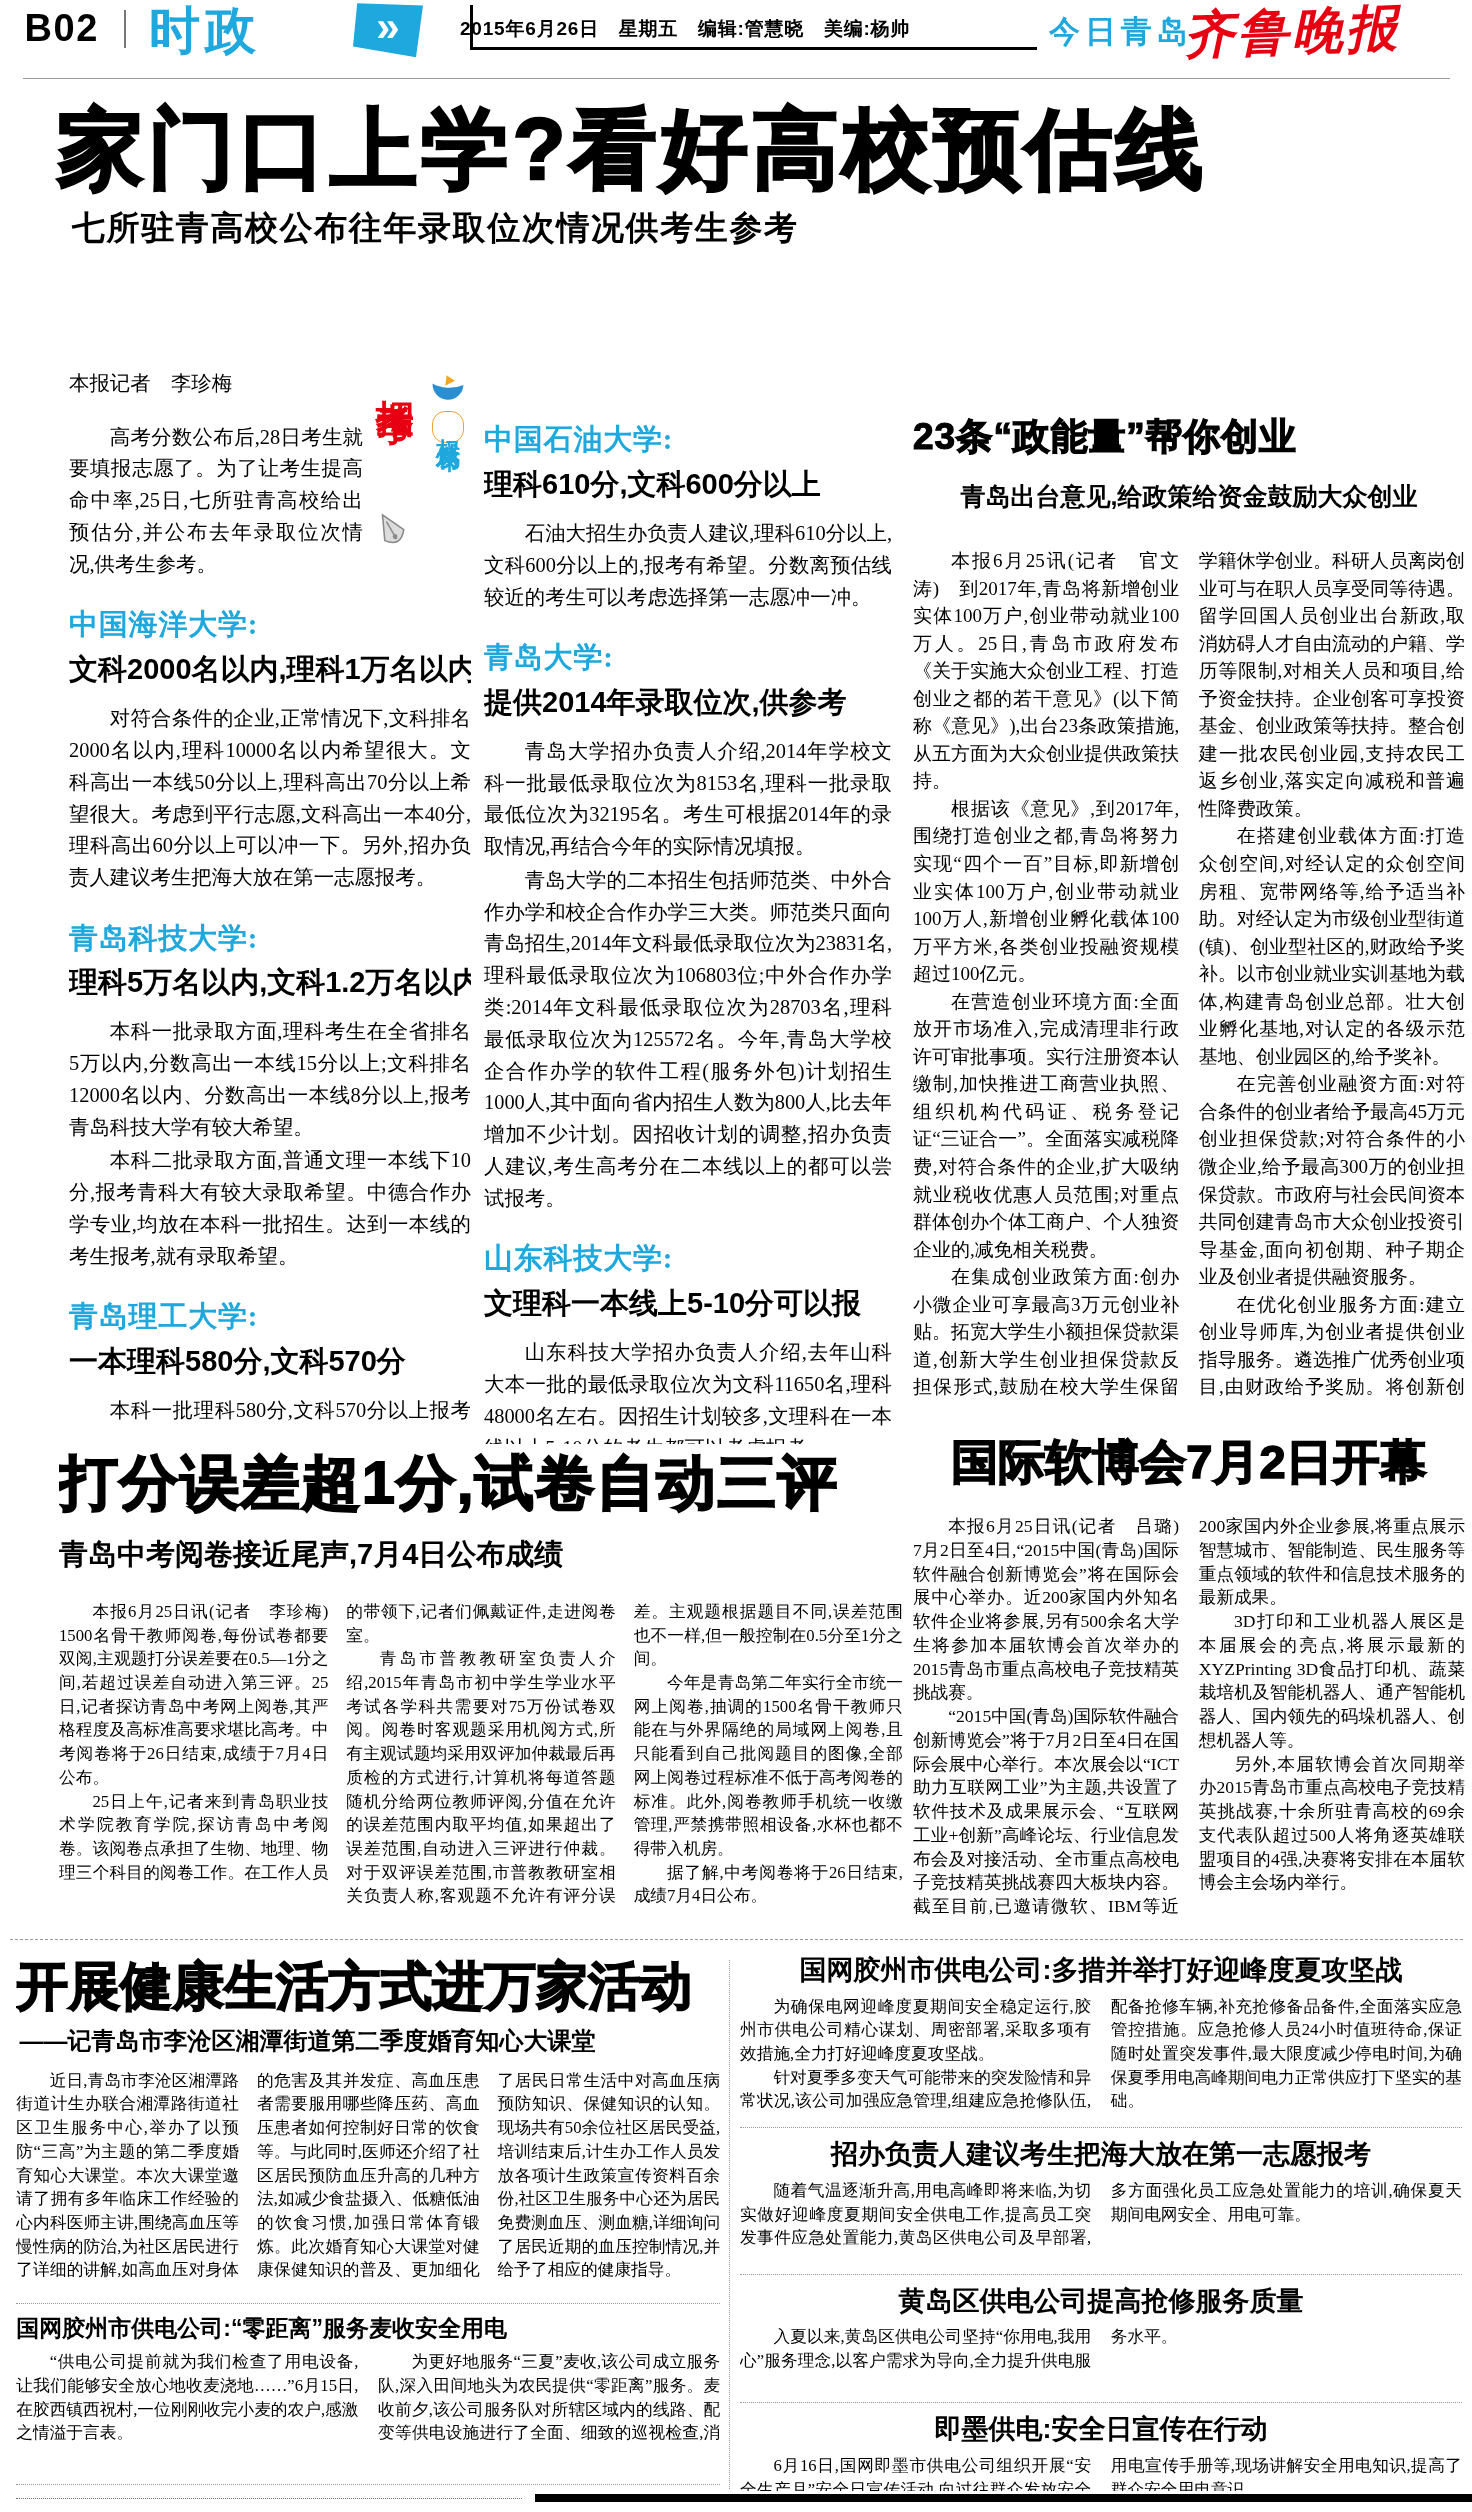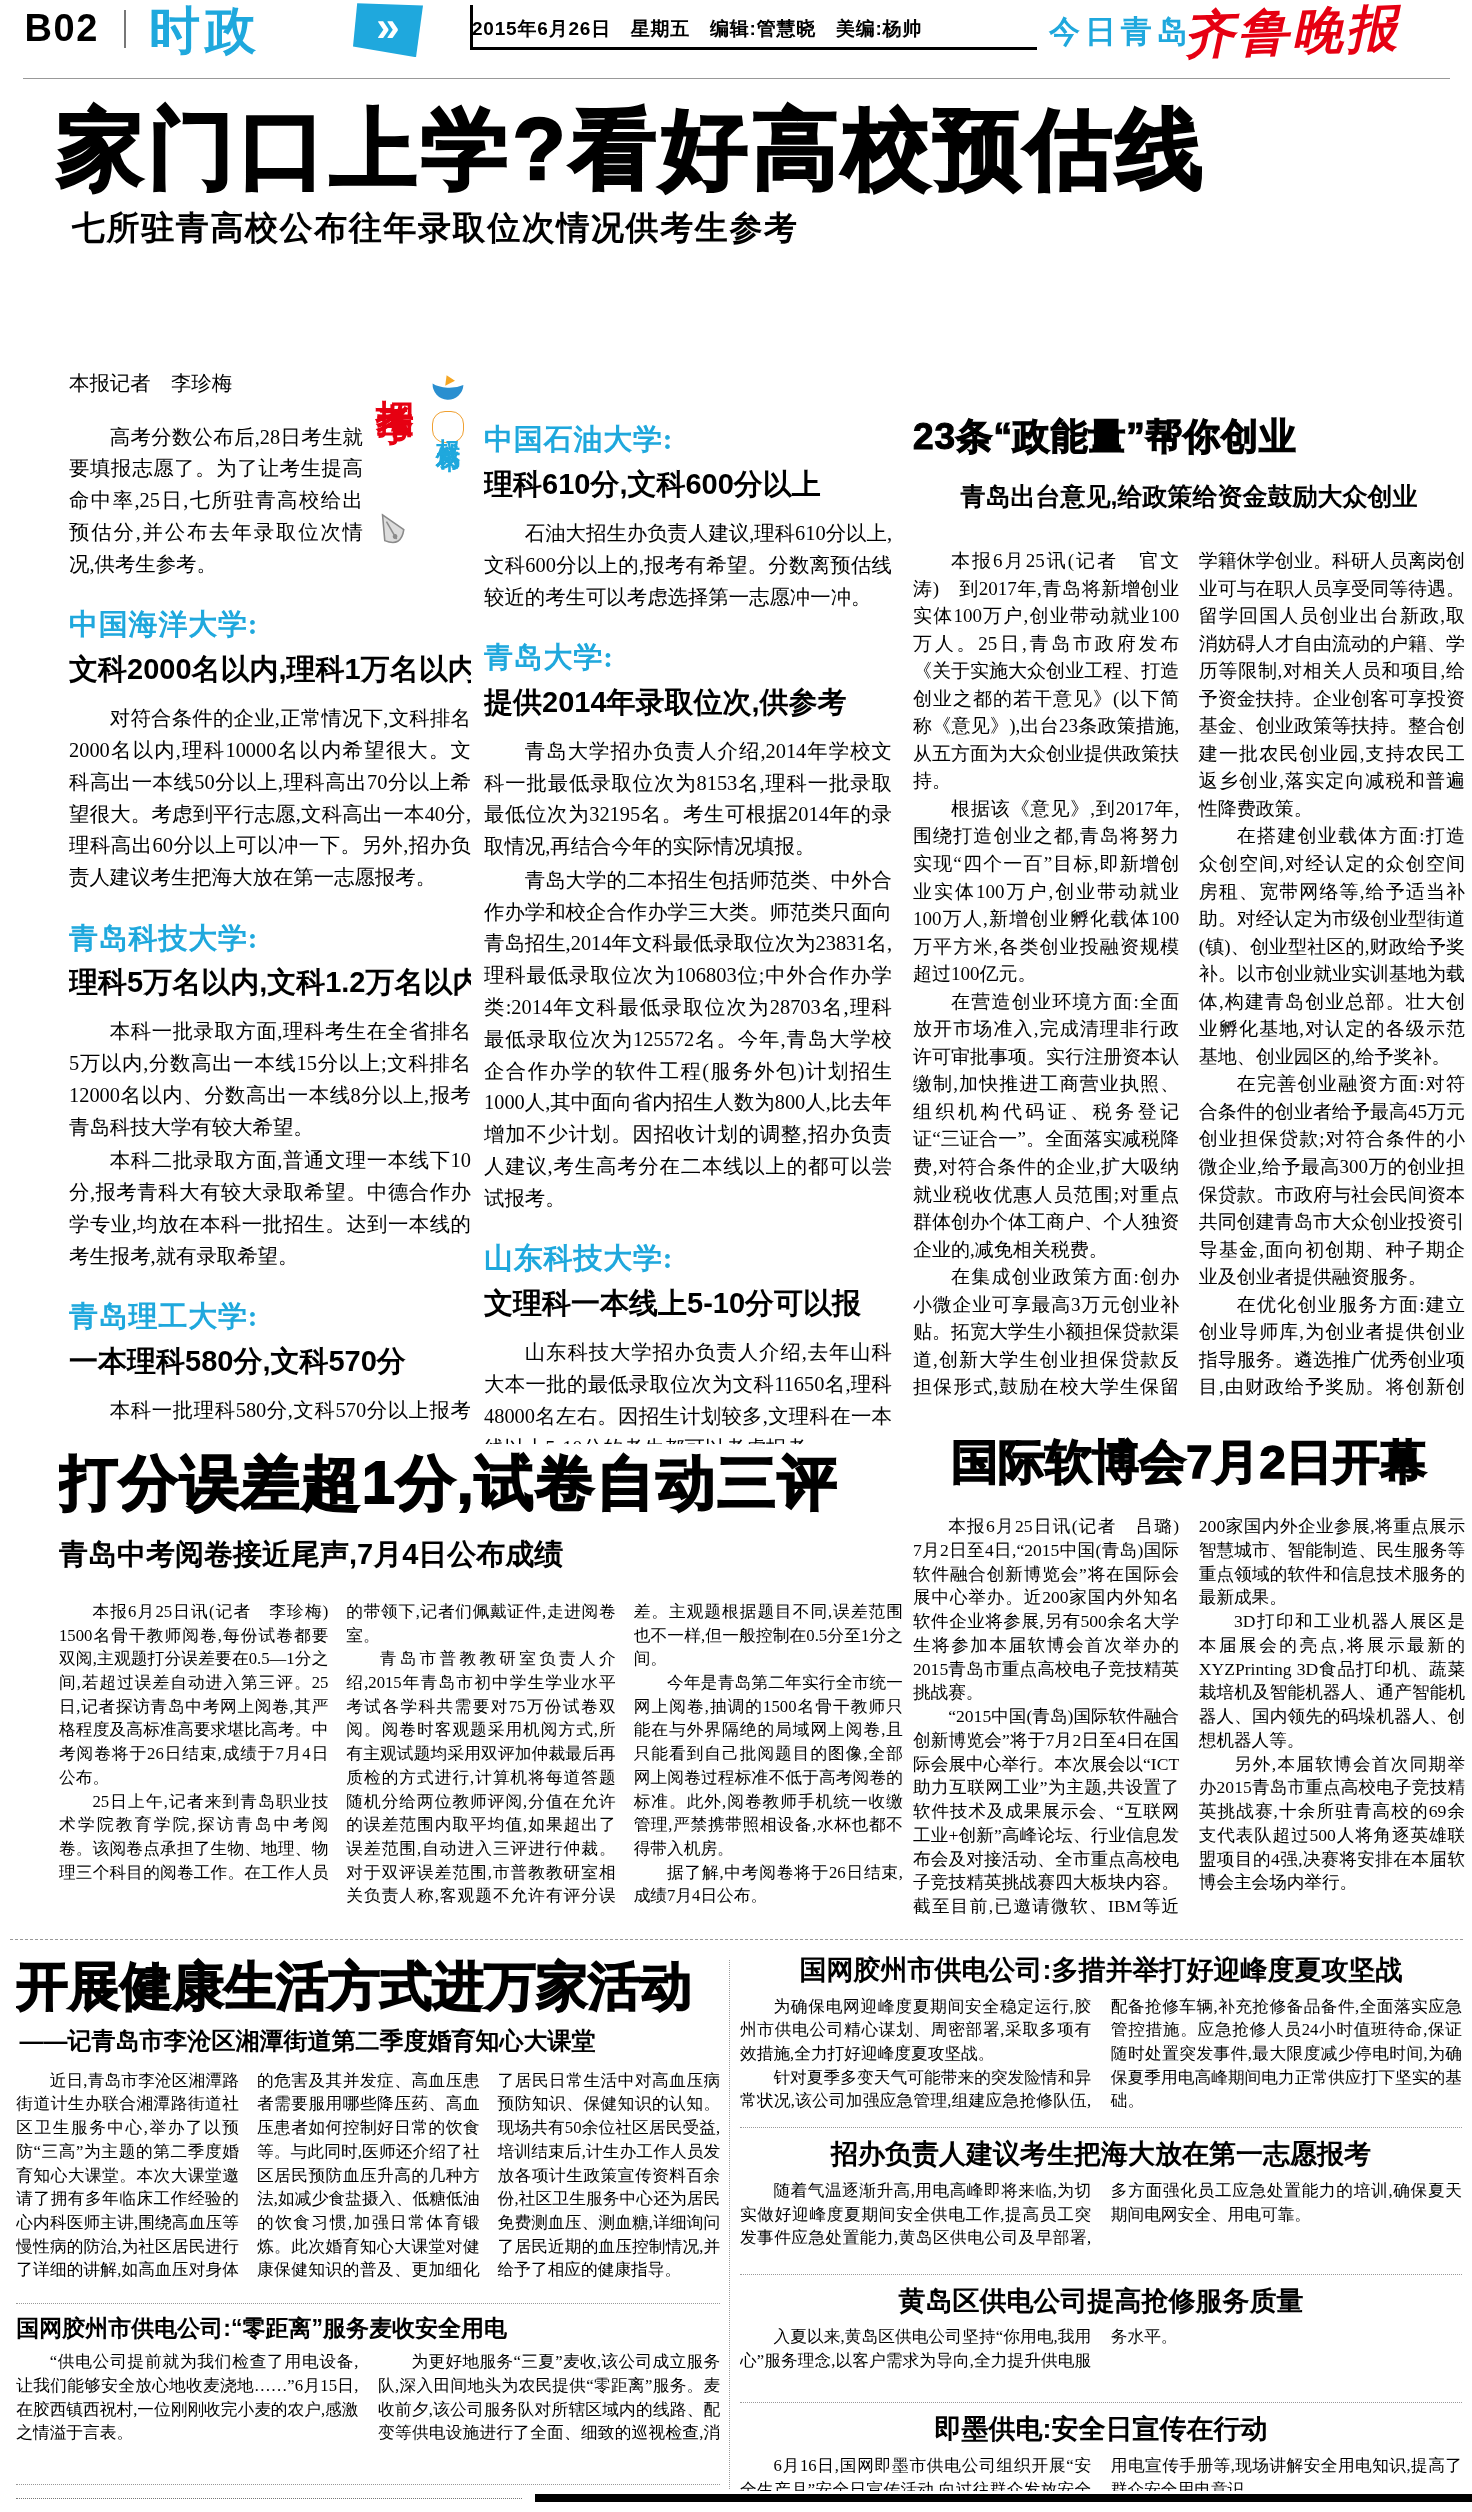--- a/index.html
+++ b/index.html
@@ -10,21 +10,21 @@
   
   .hdr-pageno{left:24.5px;top:6.5px;font-family:"Liberation Sans","DejaVu Sans",sans-serif;
               font-size:38px;font-weight:bold;letter-spacing:1.6px;}
   .hdr-vdiv1{left:124px;top:9.8px;width:1.6px;height:38px;background:#777;}
   .hdr-section{left:149px;top:-3.3px;font-family:"Liberation Sans","DejaVu Sans",sans-serif;
                font-size:51px;font-weight:bold;color:#1fa8dd;letter-spacing:4.9px;}
   .hdr-flag{left:353px;top:3.3px;width:70px;height:54px;background:#1fa8dd;
             clip-path:polygon(6% 0,100% 4%,90% 100%,0 80%);display:flex;align-items:center;justify-content:center;}
   .hdr-flag span{color:#fff;font-size:42px;font-weight:bold;font-family:"Liberation Sans",sans-serif;line-height:1;transform:translateY(-3.3px);}
   .hdr-vdiv2{left:470px;top:4.9px;width:2.5px;height:42px;background:#000;}
-  .hdr-date{left:472px;top:16.3px;font-family:"Liberation Sans","DejaVu Sans",sans-serif;
+  .hdr-date{left:460px;top:16.3px;font-family:"Liberation Sans","DejaVu Sans",sans-serif;
             font-size:19px;font-weight:bold;letter-spacing:0.8px;}
   .hdr-line-black{left:470px;top:47px;width:567px;height:2.5px;background:#000;}
   .hdr-brand-city{left:1049px;top:11.4px;color:#1fa8dd;font-family:Liberation Mono, monospace;
                   font-size:31px;font-weight:bold;letter-spacing:4.9px;}
   .hdr-brand-paper{left:1183px;top:-1.6px;color:#e60012;font-style:italic;font-weight:bold;
                    font-size:51px;letter-spacing:3.3px;transform:rotate(-2deg);}
   .hdr-line-gray{left:23px;top:78px;width:1427px;height:0.8px;background:#999;}
 
   
   .lead-headline{left:57px;top:91px;width:1372px;font-family:"Liberation Sans","DejaVu Sans",sans-serif;

